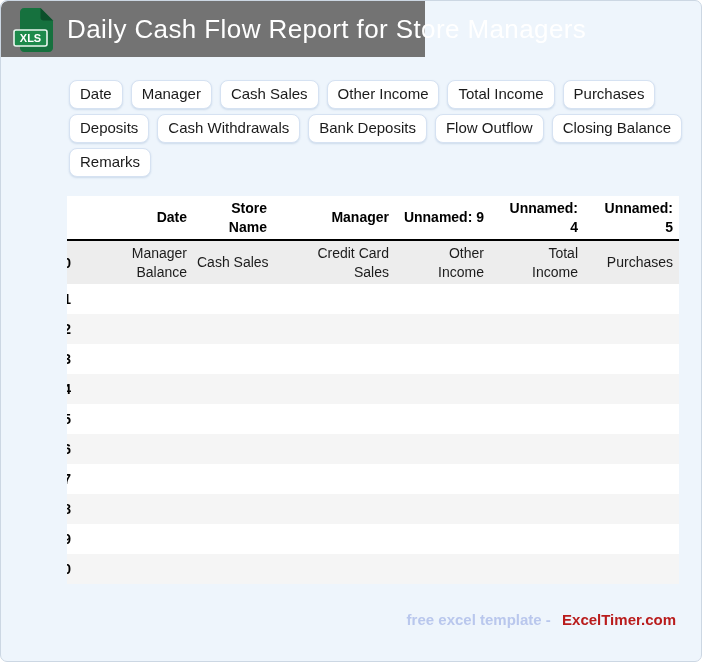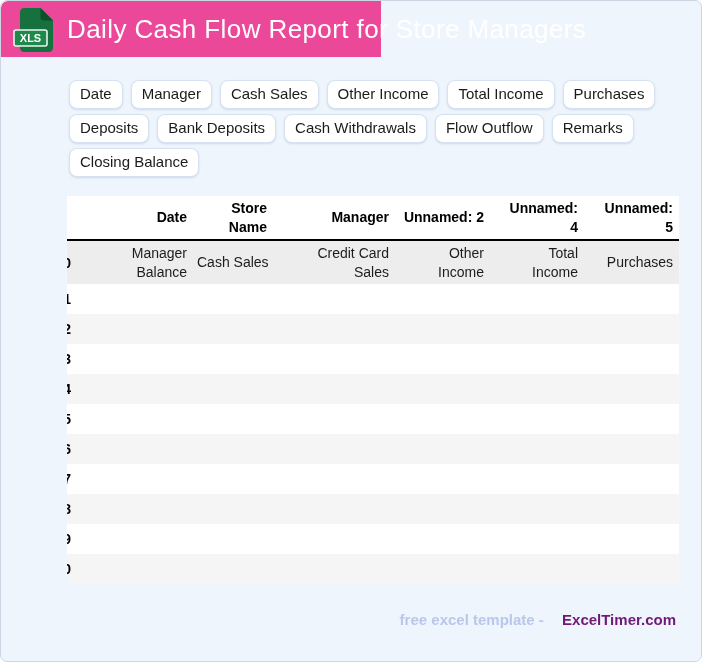--- a/index.html
+++ b/index.html
@@ -6,22 +6,22 @@
   html,body { background:#fff; }
   .page {
     position:relative; width:702px; height:662px;
     background:#eef5fc;
     border:1px solid #ccd7e3; border-radius:7px;
     overflow:hidden;
     font-family:"Liberation Sans", sans-serif;
   }
   
   .banner {
-    position:absolute; left:0; top:0; width:380px; height:56px;
-    background:#ec4899; border-radius:7px 0 0 0;
+    position:absolute; left:0; top:0; width:424px; height:56px;
+    background:#737373; border-radius:7px 0 0 0;
     display:flex; align-items:center;
   }
   .banner-icon { position:absolute; left:16px; top:6px; width:40px; height:46px; overflow:visible; }
   .banner-title {
     margin-left:66px; color:#ffffff; font-size:26px; font-weight:500;
     letter-spacing:0.4px; white-space:nowrap;
   }
   
   .chips {
     position:absolute; left:68px; top:79px; width:618px;
@@ -64,21 +64,21 @@
   table.preview tbody tr { background:#f5f5f5; height:30px; }
   table.preview tbody tr:nth-child(even) { background:#ffffff; }
   table.preview tbody tr.first-data-row { background:#ededed; height:44px; }
   .nowrap { white-space:nowrap; }
   
   .footer {
     position:absolute; right:25px; top:610px;
     font-size:15px; text-align:right; white-space:nowrap;
   }
   .footer .prefix { color:#b9c7ed; font-weight:700; }
-  .footer .brand  { color:#701a75; font-weight:bold; margin-left:14px; cursor:pointer; }
+  .footer .brand  { color:#b91c1c; font-weight:bold; margin-left:7px; cursor:pointer; }
 </style>
 </head>
 <body>
 
 <div class="page">
 
   <div class="banner">
     <svg class="banner-icon" viewBox="0 0 40 46" overflow="visible">
       <path d="M7 1 h16.5 L36 13.5 V41 c0 2.2 -1.8 4 -4 4 H7 c-2.2 0 -4 -1.8 -4 -4 V5 c0 -2.2 1.8 -4 4 -4 z" fill="#16713e"></path>
       <path d="M23.5 1 L36 13.5 h-9.5 c-1.7 0 -3 -1.3 -3 -3 z" fill="#0c4f2b"></path>
@@ -89,45 +89,45 @@
   </div>
 
   <div class="chips">
       <button class="chip">Date</button>
       <button class="chip">Manager</button>
       <button class="chip">Cash Sales</button>
       <button class="chip">Other Income</button>
       <button class="chip">Total Income</button>
       <button class="chip">Purchases</button>
       <button class="chip">Deposits</button>
+      <button class="chip">Cash Withdrawals</button>
       <button class="chip">Bank Deposits</button>
-      <button class="chip">Cash Withdrawals</button>
       <button class="chip">Flow Outflow</button>
+      <button class="chip">Closing Balance</button>
       <button class="chip">Remarks</button>
-      <button class="chip">Closing Balance</button>
     </div>
 
   <div class="tbl-wrap">
     <table class="preview">
       <colgroup>
         <col style="width:28px">
           <col style="width:116px">
           <col style="width:80px">
         <col style="width:122px">
           <col style="width:95px">
           <col style="width:94px">
         <col style="width:91px">
       </colgroup>
       <thead>
         <tr>
             <th></th>
             <th><span class="nowrap">Date</span></th>
             <th><span class="nowrap">Store</span><br><span class="nowrap">Name</span></th>
             <th><span class="nowrap">Manager</span></th>
-            <th><span class="nowrap">Unnamed: 2</span></th>
+            <th><span class="nowrap">Unnamed: 9</span></th>
             <th><span class="nowrap">Unnamed:</span><br><span class="nowrap">4</span></th>
             <th class="last-col"><span class="nowrap">Unnamed:</span><br><span class="nowrap">5</span></th>
           </tr>
       </thead>
       <tbody>
           <tr class="first-data-row">
             <th>0</th>
             <td><span class="nowrap">Manager</span><br><span class="nowrap">Balance</span></td>
             <td><span class="nowrap">Cash Sales</span></td>
             <td><span class="nowrap">Credit Card</span><br><span class="nowrap">Sales</span></td>

